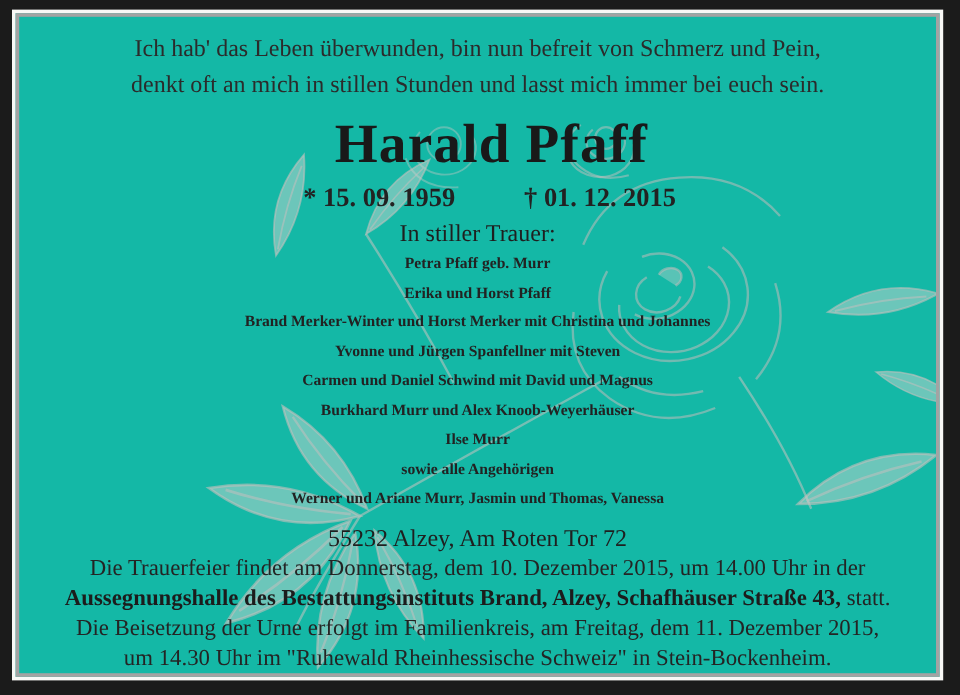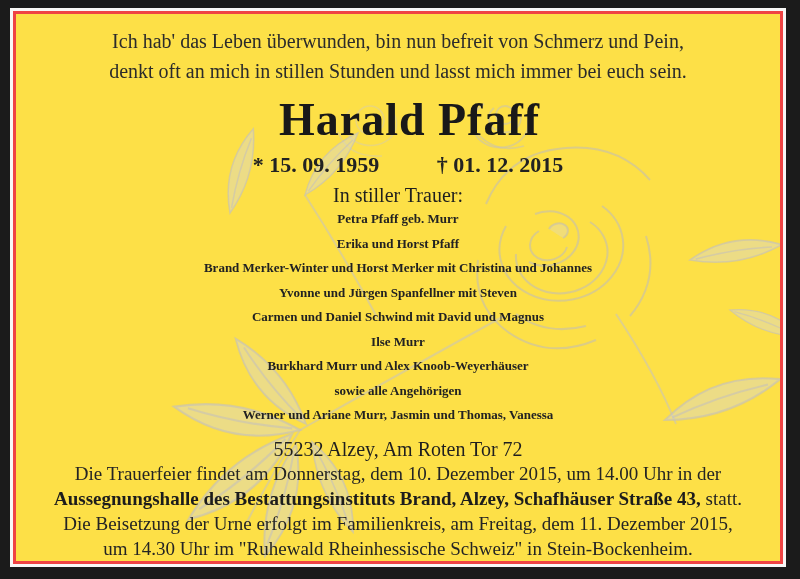--- a/index.html
+++ b/index.html
@@ -18,22 +18,22 @@
     background: #1b1b1b;
   }
   .matte {
     position: absolute;
     left: 10px; top: 8px; right: 14px; bottom: 12px;
     background: #f8f8f6;
   }
   .card {
     position: absolute;
     left: 3px; top: 3px; right: 3px; bottom: 3px;
-    border: 3px solid #ef4444;
-    background: #fde047;
+    border: 3px solid #a3a3a3;
+    background: #14b8a6;
     overflow: hidden;
   }
   .watermark {
     position: absolute;
     left: 0; top: 0;
     width: 100%; height: 100%;
     pointer-events: none;
   }
   .content {
     position: relative;
@@ -166,22 +166,22 @@
         </div>
 
         <p class="intro">In stiller Trauer:</p>
 
         <div class="mourners">
           <div class="mourner">Petra Pfaff geb. Murr</div>
           <div class="mourner">Erika und Horst Pfaff</div>
           <div class="mourner">Brand Merker-Winter und Horst Merker mit Christina und Johannes</div>
           <div class="mourner">Yvonne und Jürgen Spanfellner mit Steven</div>
           <div class="mourner">Carmen und Daniel Schwind mit David und Magnus</div>
+          <div class="mourner">Burkhard Murr und Alex Knoob-Weyerhäuser</div>
           <div class="mourner">Ilse Murr</div>
-          <div class="mourner">Burkhard Murr und Alex Knoob-Weyerhäuser</div>
           <div class="mourner">sowie alle Angehörigen</div>
           <div class="mourner">Werner und Ariane Murr, Jasmin und Thomas, Vanessa</div>
         </div>
 
         <p class="address">55232 Alzey, Am Roten Tor 72</p>
 
         <div class="funeral">
           <p>Die Trauerfeier findet am Donnerstag, dem 10. Dezember 2015, um 14.00 Uhr in der</p>
           <p><b>Aussegnungshalle des Bestattungsinstituts Brand, Alzey, Schafhäuser Straße 43,</b><span> statt.</span></p>
           <p>Die Beisetzung der Urne erfolgt im Familienkreis, am Freitag, dem 11. Dezember 2015,</p>

